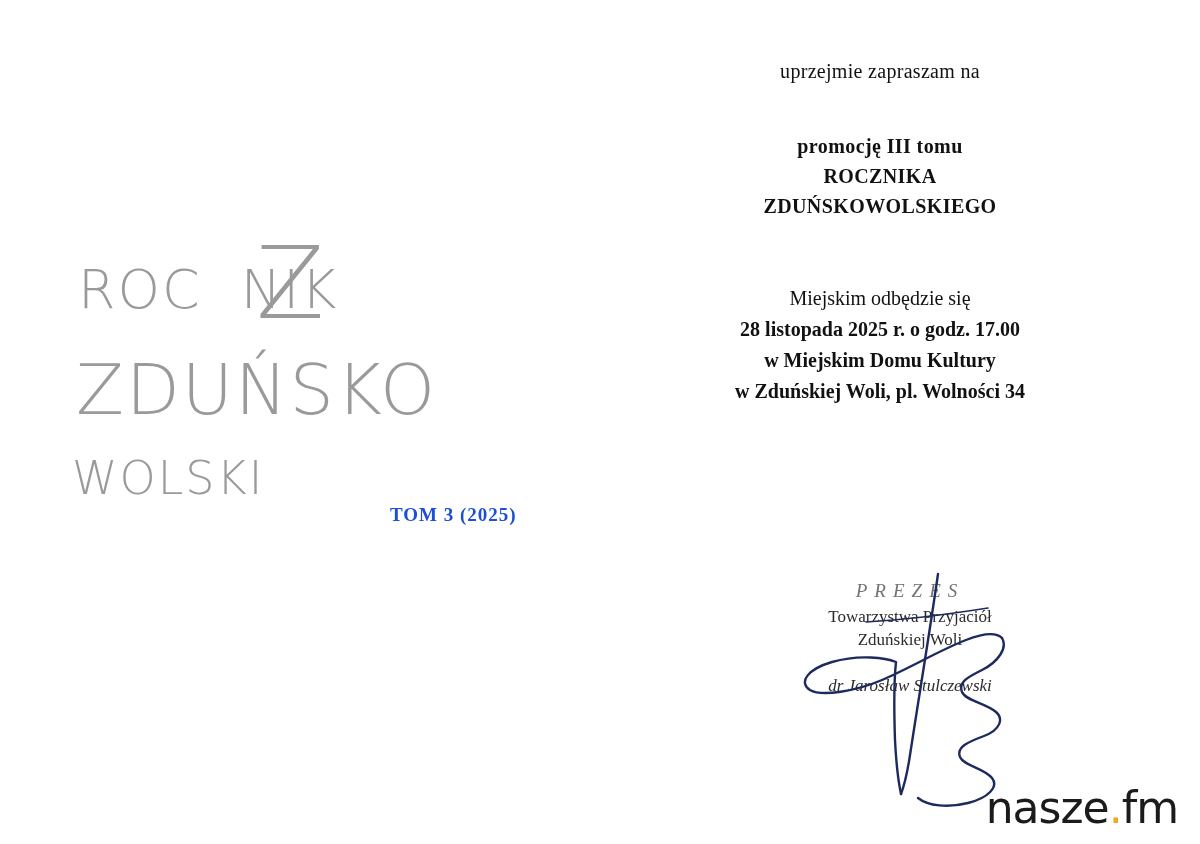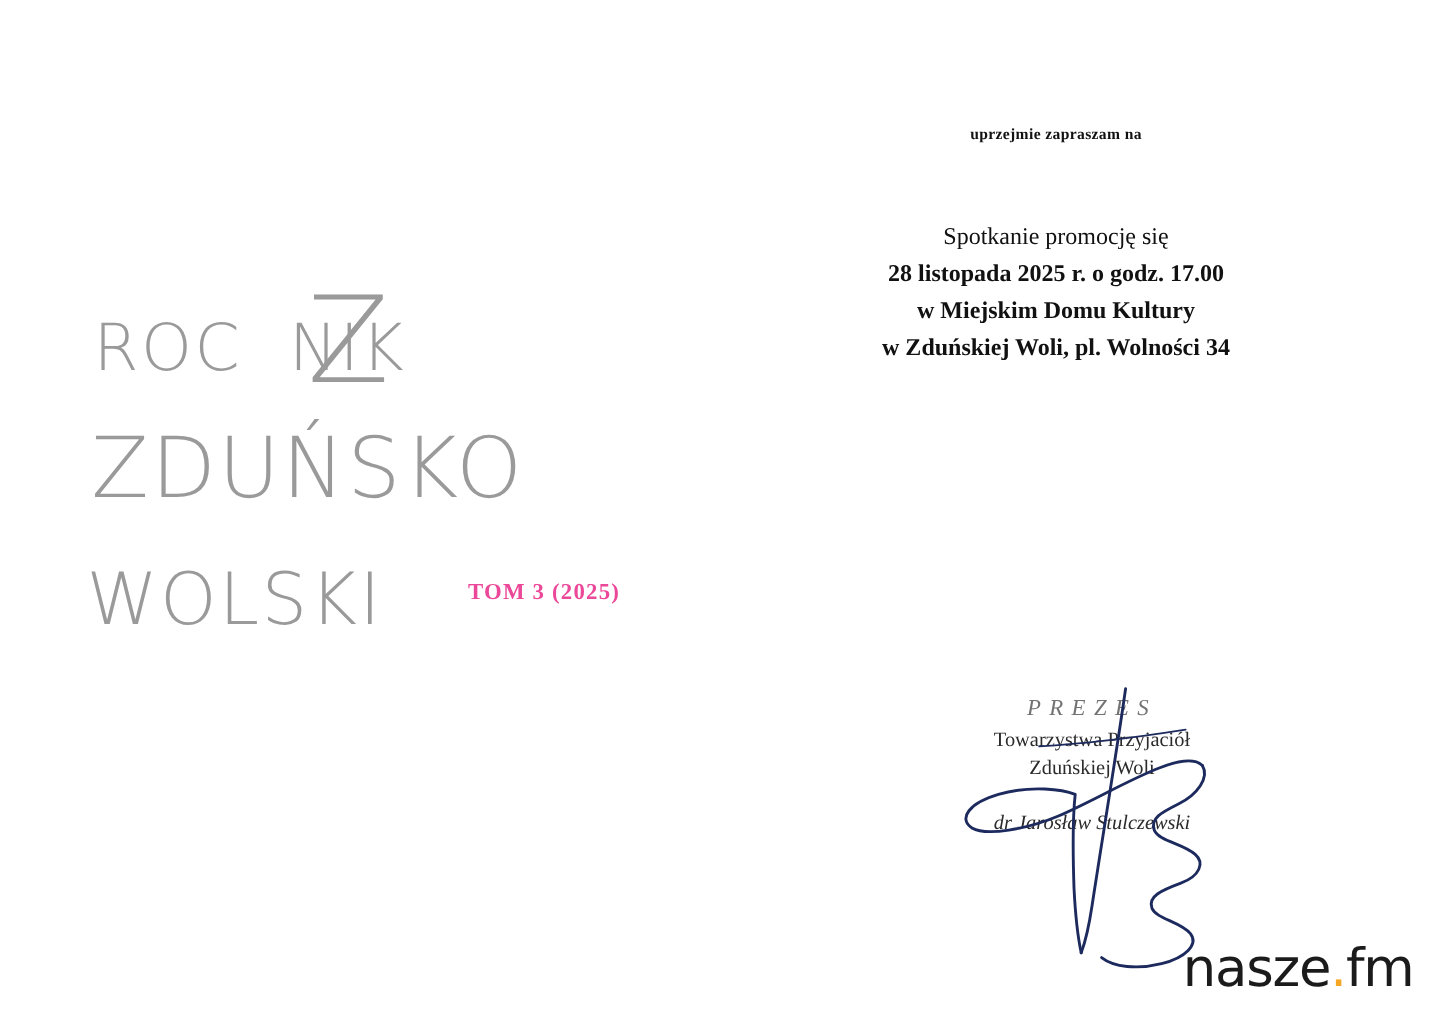--- a/index.html
+++ b/index.html
@@ -51,53 +51,52 @@
   }
   .cover-line-2 {
     position: absolute;
     left: 16px;
     top: 126px;
     font-size: 70px;
   }
   .cover-line-3 {
     position: absolute;
     left: 12px;
-    top: 241px;
-    font-size: 60px;
+    top: 226px;
+    font-size: 46px;
   }
   .cover-volume {
     position: absolute;
     left: 330px;
-    top: 253px;
+    top: 274px;
     font-family: "Liberation Serif", serif;
     font-weight: bold;
     font-size: 19px;
     letter-spacing: 1px;
-    color: #ec4899;
+    color: #1d4ed8;
   }
 
   
   .invite {
     position: absolute;
     left: 620px;
     top: 60px;
     width: 520px;
     text-align: center;
   }
   .org-block {
     font-weight: bold;
     font-size: 21px;
     line-height: 1.45;
     letter-spacing: 0.6px;
     color: #101010;
   }
   .invite-lead {
-    margin-top: 44px;
-    font-weight: bold;
-    font-size: 13px;
+    font-weight: normal;
+    font-size: 20px;
     letter-spacing: 0.3px;
   }
   .promo-block {
     margin-top: 48px;
     font-weight: bold;
     font-size: 20px;
     line-height: 1.5;
     letter-spacing: 0.4px;
   }
   .meeting-block {
@@ -173,23 +172,28 @@
   <div class="cover-line cover-line-2">ZDUŃSKO</div>
   <div class="cover-line cover-line-3">WOLSKI</div>
   <div class="cover-volume">TOM 3  (2025)</div>
 </div>
 
 <div class="invite">
 
 
   <div class="invite-lead">uprzejmie zapraszam na</div>
 
+  <div class="promo-block">
+    <div>promocję III tomu</div>
+    <div>ROCZNIKA</div>
+    <div>ZDUŃSKOWOLSKIEGO</div>
+  </div>
 
   <div class="meeting-block">
-    <div class="reg">Spotkanie promocję się</div>
+    <div class="reg">Miejskim odbędzie się</div>
     <div class="bold">28 listopada 2025 r. o godz. 17.00</div>
     <div class="bold">w Miejskim Domu Kultury</div>
     <div class="bold">w Zduńskiej Woli, pl. Wolności 34</div>
   </div>
 
 </div>
 
 <div class="sign-wrap">
   <div class="sign-title">PREZES</div>
   <div class="sign-org">

